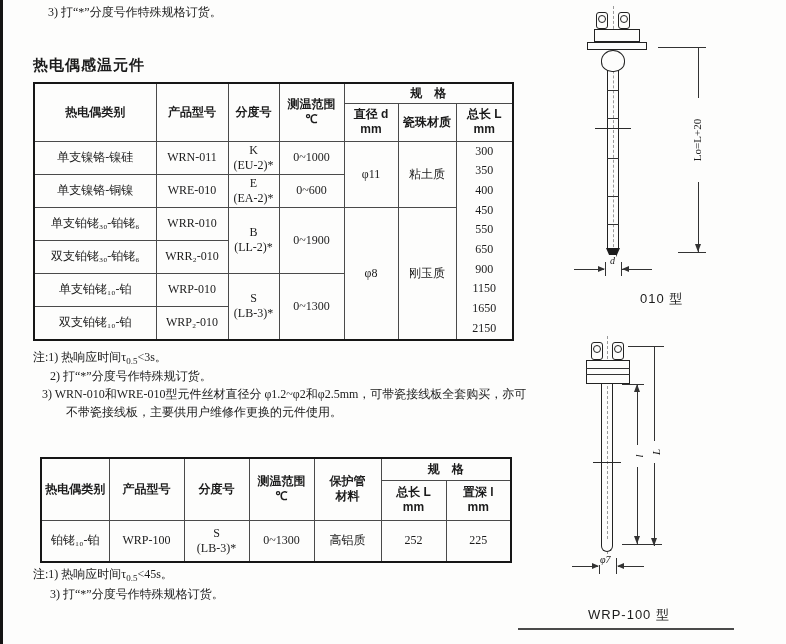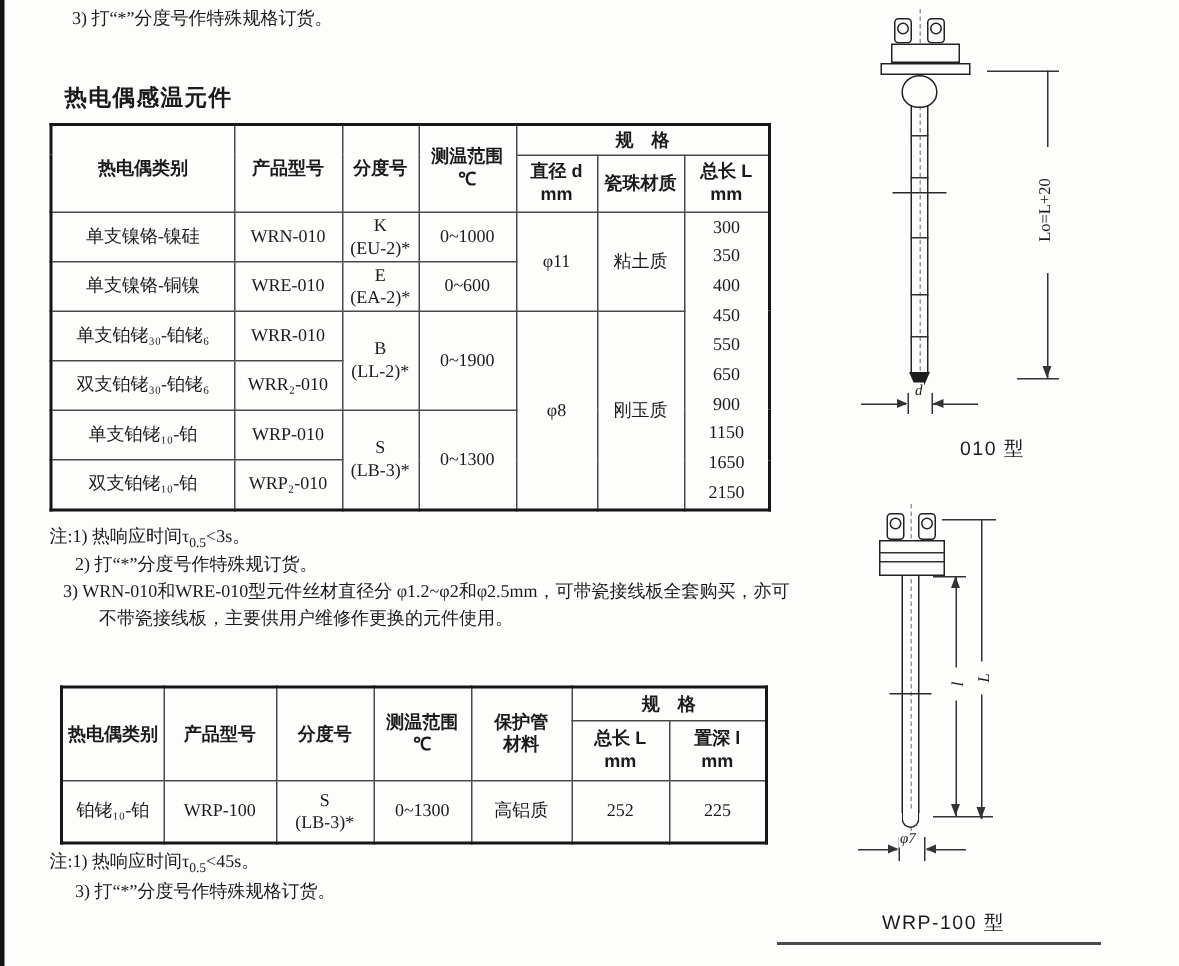--- a/index.html
+++ b/index.html
@@ -1,21 +1,21 @@
 <!DOCTYPE html>
 <html><head>
 <meta charset="utf-8">
 <style>
   html,body{margin:0;padding:0;background:#e8e8e8;}
   .page{position:relative;width:786px;height:644px;background:#fdfdfc;overflow:hidden;
         font-family:"Liberation Serif",serif;color:#1b1b1b;}
   .edge{position:absolute;left:0;top:0;width:3px;height:644px;background:#141414;}
   .topnote{position:absolute;left:48px;top:4px;font-size:12px;}
   .sec{position:absolute;font-size:15px;font-weight:bold;letter-spacing:1px;
-       font-family:"Liberation Sans",sans-serif;margin-left:10px;}
+       font-family:"Liberation Sans",sans-serif;}
   table.dtab{position:absolute;border-collapse:collapse;table-layout:fixed;
              border:2px solid #161616;background:transparent;}
   .dtab th,.dtab td{border:1px solid #4a4a4a;text-align:center;vertical-align:middle;
              padding:0;font-size:12px;line-height:1.25;overflow:hidden;}
   .dtab th{font-family:"Liberation Sans",sans-serif;font-weight:bold;font-size:12px;}
   .lenCell{vertical-align:top;}
   .lenCell div{line-height:19.7px;font-size:12px;}
   .note{position:absolute;font-size:12px;white-space:nowrap;}
   .note sub{font-size:9px;}
   .cap{position:absolute;font-size:13px;letter-spacing:1px;font-family:"Liberation Sans",sans-serif;}
@@ -84,21 +84,21 @@
         <th>瓷珠材质</th>
         <th>
           <div>总长 L</div>
           <div>mm</div>
         </th>
       </tr>
     </thead>
     <tbody>
       <tr style="height:33px">
         <td>单支镍铬-镍硅</td>
-        <td>WRN-010</td>
+        <td>WRN-011</td>
         <td>
           <div>K</div>
           <div>(EU-2)*</div>
         </td>
         <td>0~1000</td>
         <td rowspan="2">φ11</td>
         <td rowspan="2">粘土质</td>
         <td rowspan="6" class="lenCell">
           <div>300</div>
           <div>350</div>

